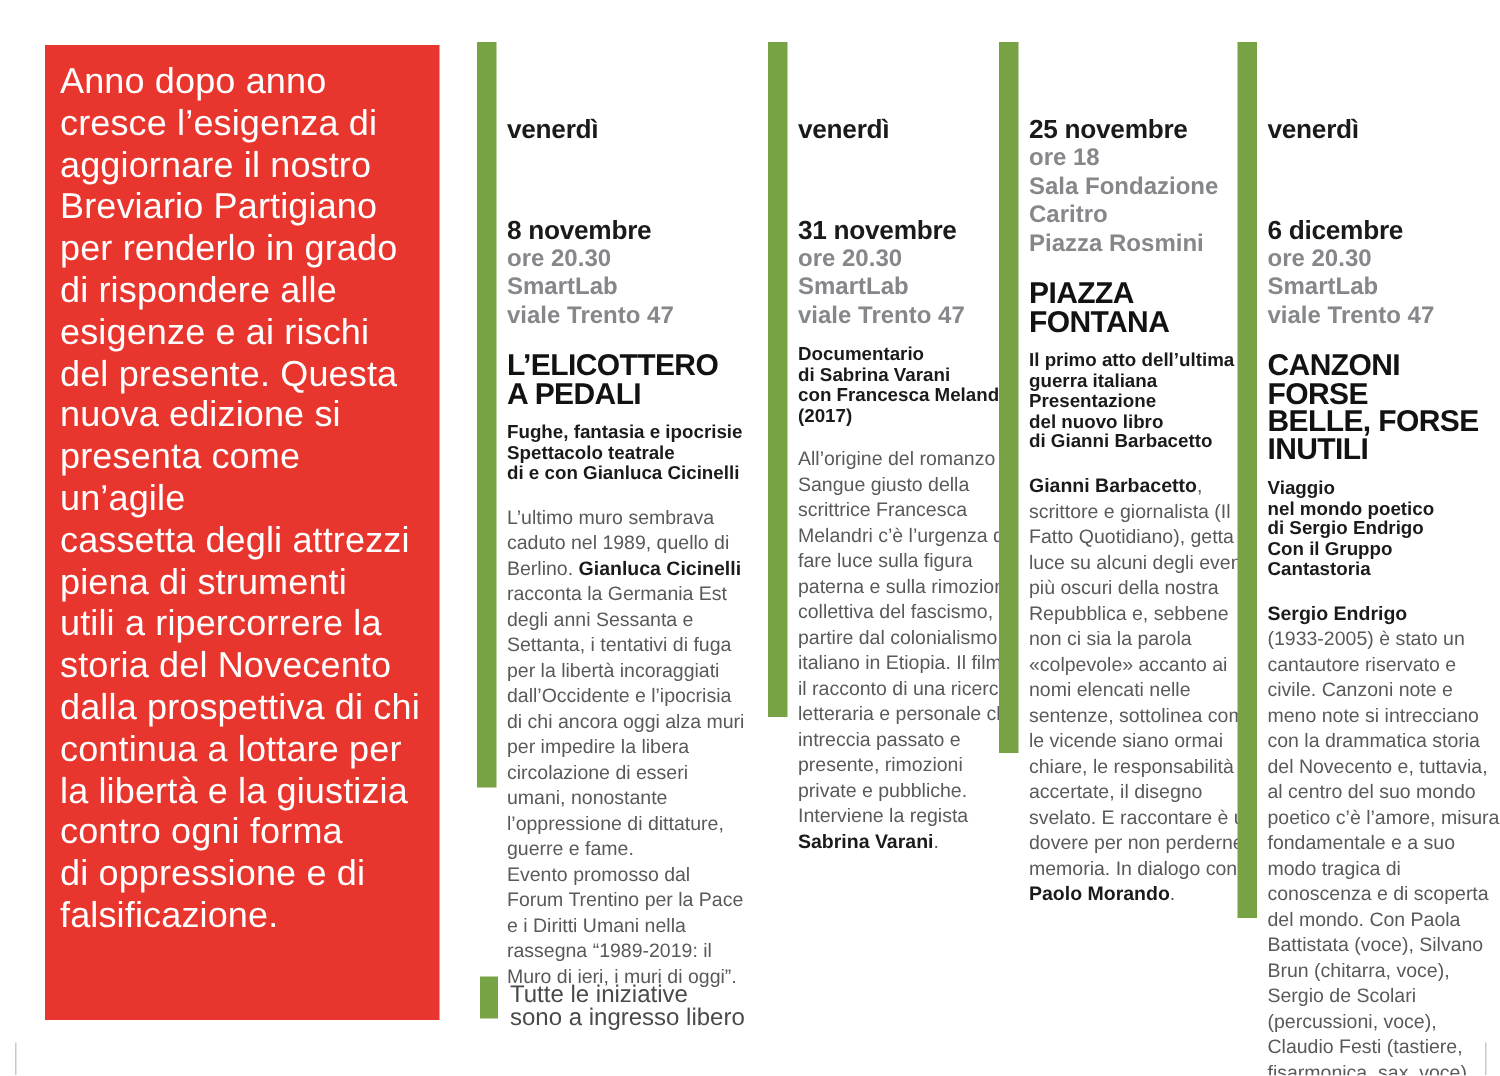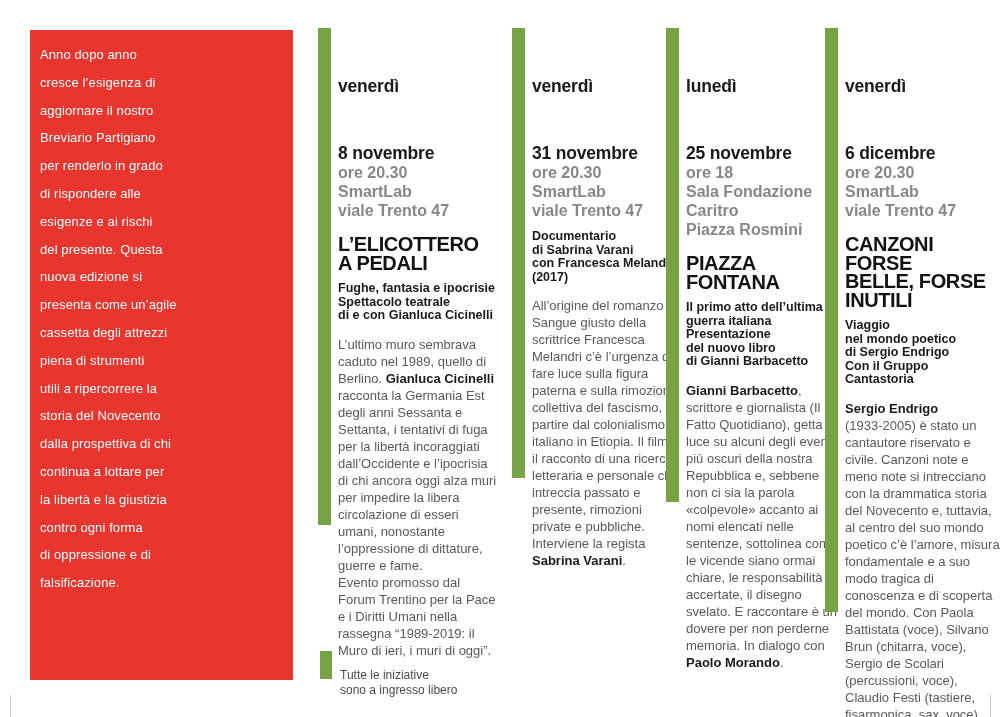--- a/index.html
+++ b/index.html
@@ -15,21 +15,21 @@
   .intro{
     position:absolute;left:30px;top:30px;
     width:263px;height:650px;
     background:var(--red,#e8352d);
     box-sizing:border-box;
     padding:11px 10px;
   }
   .intro-text{
     margin:0;
     color:#ffffff;
-    font-size:13px;
+    font-size:24px;
     line-height:27.8px;
     font-weight:400;
     white-space:pre-line;
     letter-spacing:0.1px;
   }
   
   .col{position:absolute;top:28px;}
   .bar{
     position:absolute;left:0;top:0;width:13px;
     background:var(--green,#78a344);
@@ -67,22 +67,22 @@
   
   .footer{
     position:absolute;left:320px;top:651px;
     display:flex;align-items:flex-start;
   }
   .footer .mini-bar{
     width:12px;height:28px;flex:0 0 auto;
     background:var(--green,#78a344);
   }
   .footer-text{
-    margin:16px 0 0 8px;
-    font-size:12px;color:#4a4a4c;
+    margin:4px 0 0 8px;
+    font-size:16px;color:#4a4a4c;
     line-height:15px;white-space:pre-line;
     padding-top:1px;
   }
   
   .crop-mark{
     position:absolute;bottom:0;width:1px;height:22px;
     background:#c9c9c9;
   }
   .crop-left{left:10px;}
   .crop-right{left:990px;}
@@ -145,21 +145,20 @@
 di Sabrina Varani
 con Francesca Melandri
 (2017)</h3>
       <p class="body"><span>All’origine del romanzo Sangue giusto della scrittrice Francesca Melandri c’è l’urgenza di fare luce sulla figura paterna e sulla rimozione collettiva del fascismo, a partire dal colonialismo italiano in Etiopia. Il film è il racconto di una ricerca letteraria e personale che intreccia passato e presente, rimozioni private e pubbliche. Interviene la regista </span><strong>Sabrina Varani</strong><span>.</span></p>
     </div>
   </article>
 
   <article class="col c2">
     <div class="bar"></div>
     <div class="content">
-      <div class="day">lunedì</div>
       <div class="date">25 novembre</div>
       <div class="venue">ore 18
 Sala Fondazione
 Caritro
 Piazza Rosmini</div>
       <h1 class="title">PIAZZA
 FONTANA</h1>
       <h3 class="subtitle">Il primo atto dell’ultima
 guerra italiana
 Presentazione

